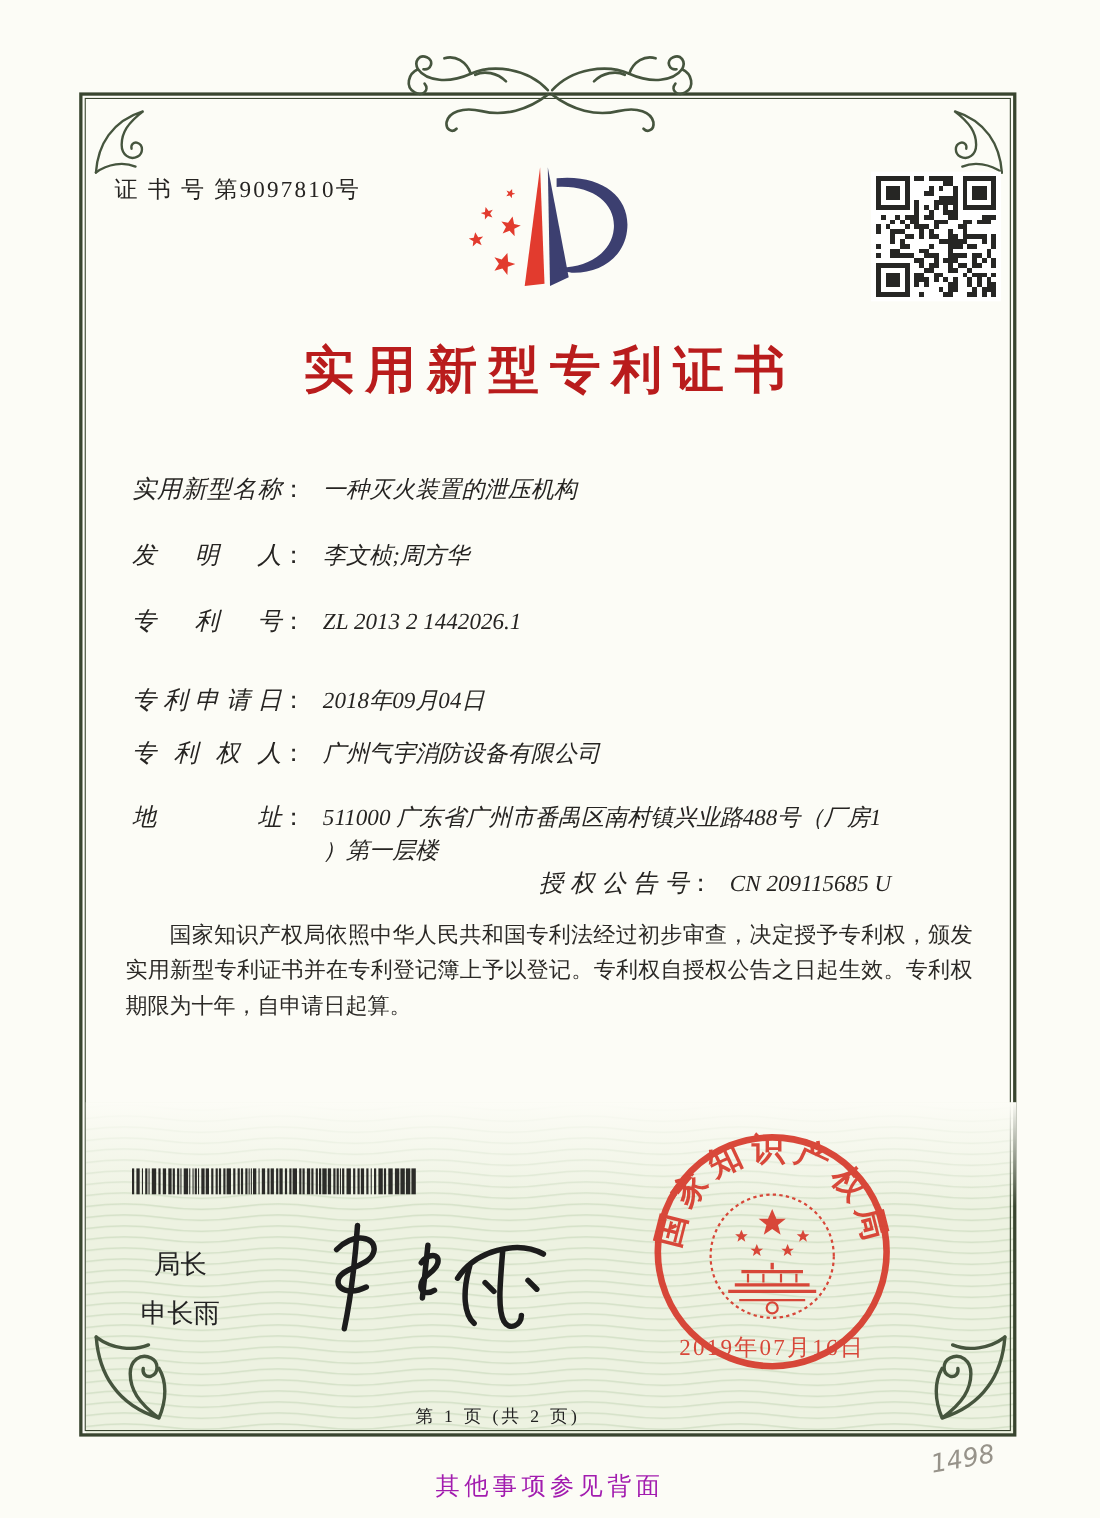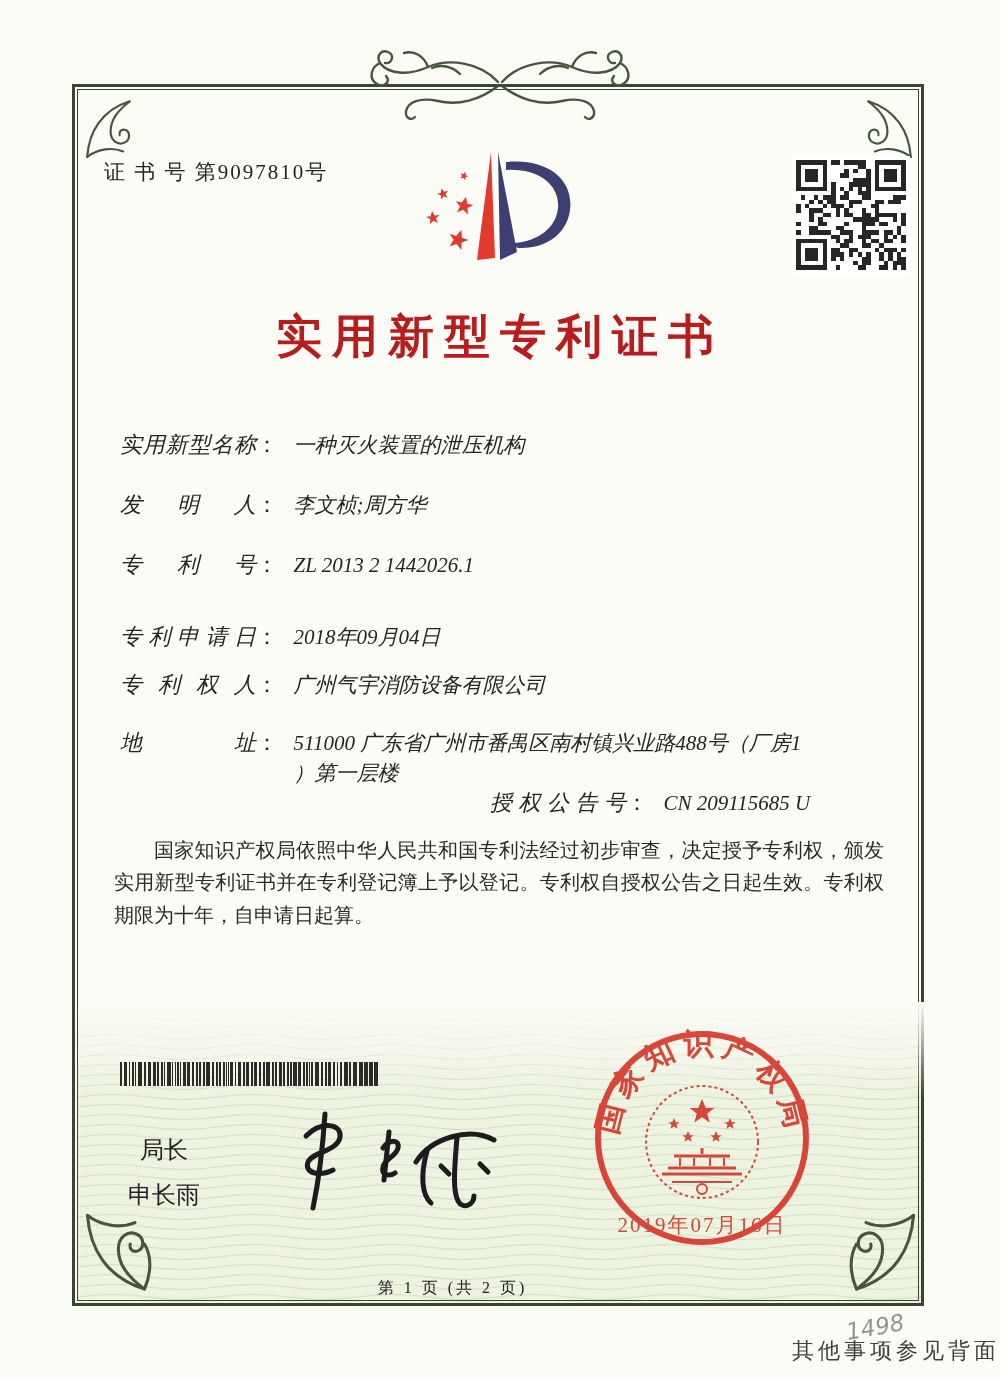--- a/index.html
+++ b/index.html
@@ -36,22 +36,22 @@
   .bodytext{position:absolute;left:114px;top:834px;width:770px;font-size:20px;
     line-height:1.62;text-align:justify;z-index:4;color:#2b2926;}
   .bodytext p{margin:0;text-indent:2em;}
   
   .barcode{position:absolute;left:120px;top:1062px;z-index:4;}
   .signer{position:absolute;left:128px;top:1128px;font-size:24px;line-height:45px;z-index:4;color:#222;text-align:center;}
   .signature{position:absolute;left:288px;top:1104px;z-index:4;}
   .seal{position:absolute;left:586px;top:1024px;z-index:5;}
   .pagenum{position:absolute;left:0;width:827px;top:1278px;text-align:center;font-size:16px;
     letter-spacing:3px;z-index:4;color:#222;margin-left:39px;}
-  .backnote{position:absolute;left:0;width:1000px;top:1336px;text-align:right;font-size:22px;
-    letter-spacing:4px;z-index:4;color:#404040;}
+  .backnote{position:absolute;left:0;width:1000px;top:1336px;text-align:center;font-size:22px;
+    letter-spacing:4px;z-index:4;color:#a21caf;}
   .handnum{position:absolute;left:846px;top:1314px;font-size:23px;z-index:4;
     font-family:"DejaVu Sans",sans-serif;font-style:italic;color:#97938a;transform:rotate(-10deg);}
 </style>
 </head>
 <body>
 
 <div class="page">
 
   <svg class="waves" width="846" height="302" viewBox="0 0 846 302" preserveAspectRatio="none">
     <defs>

